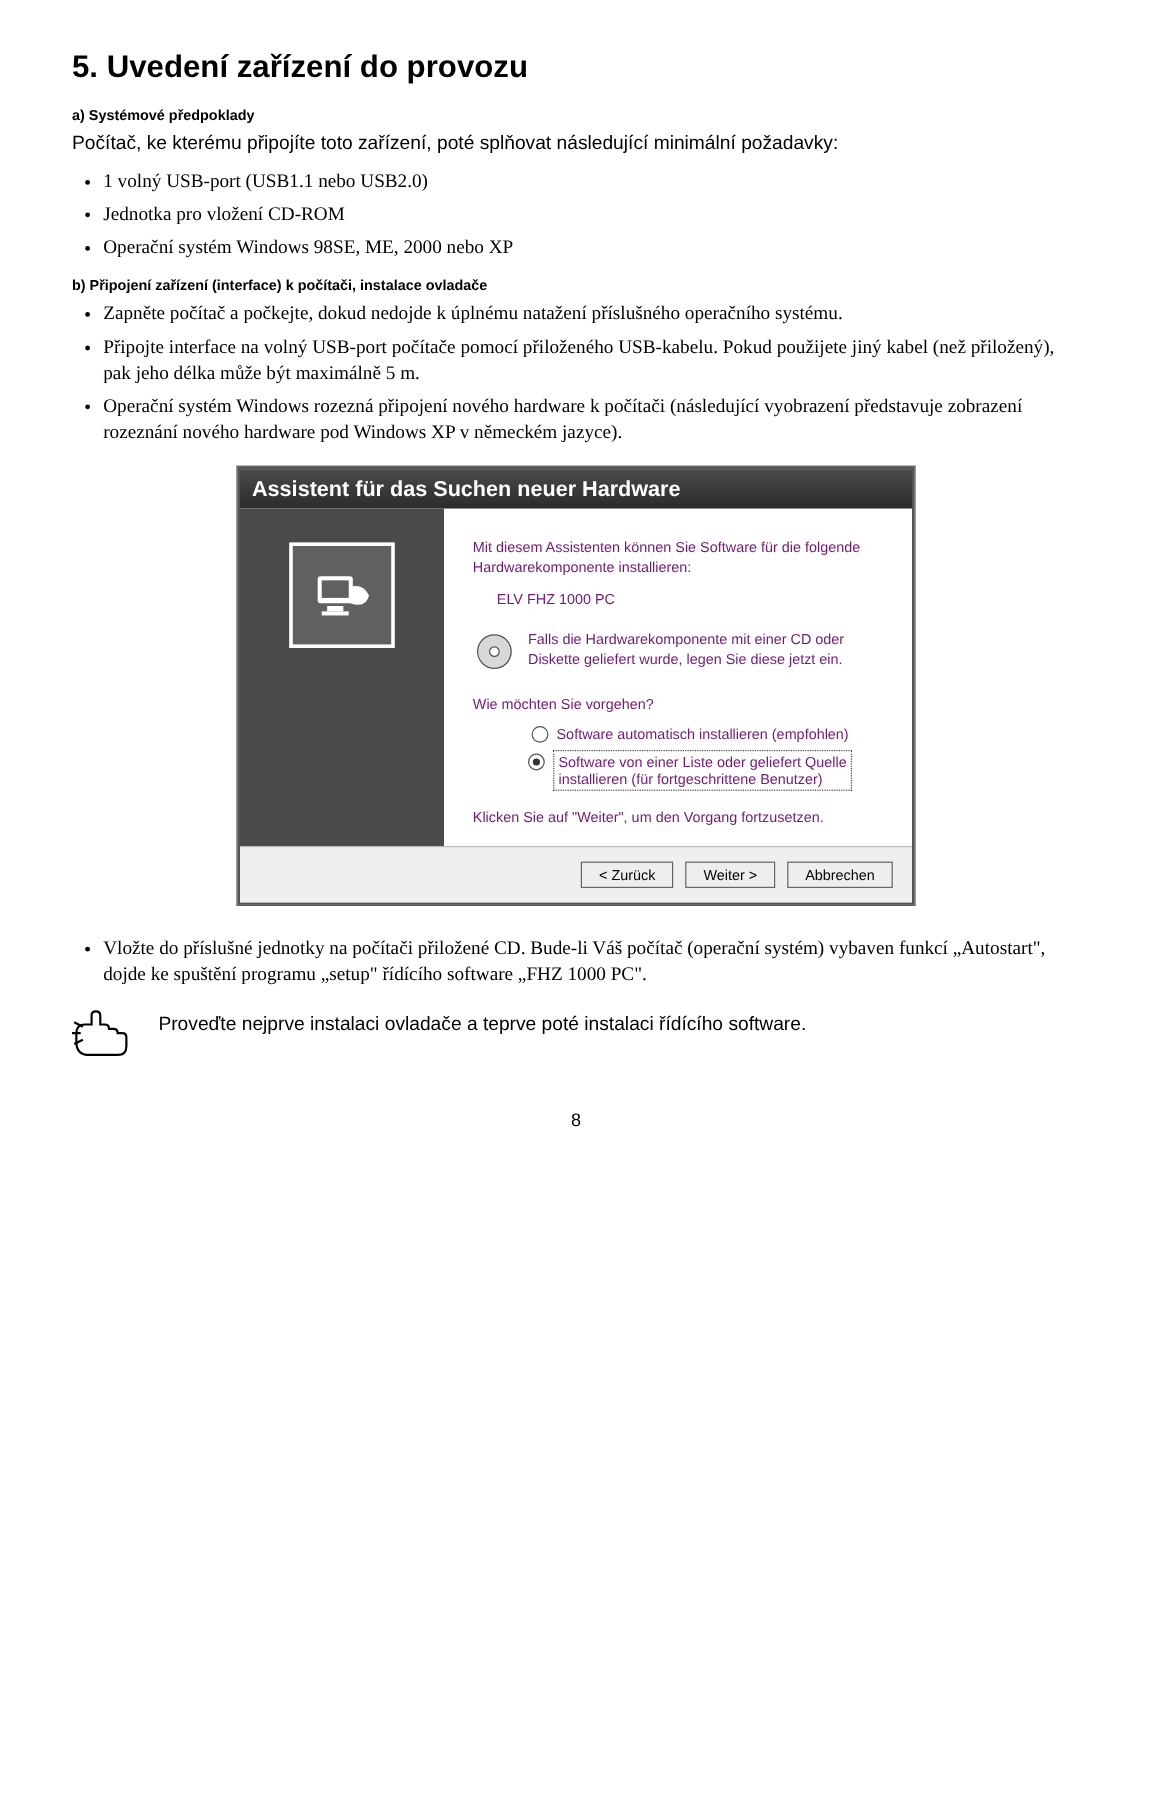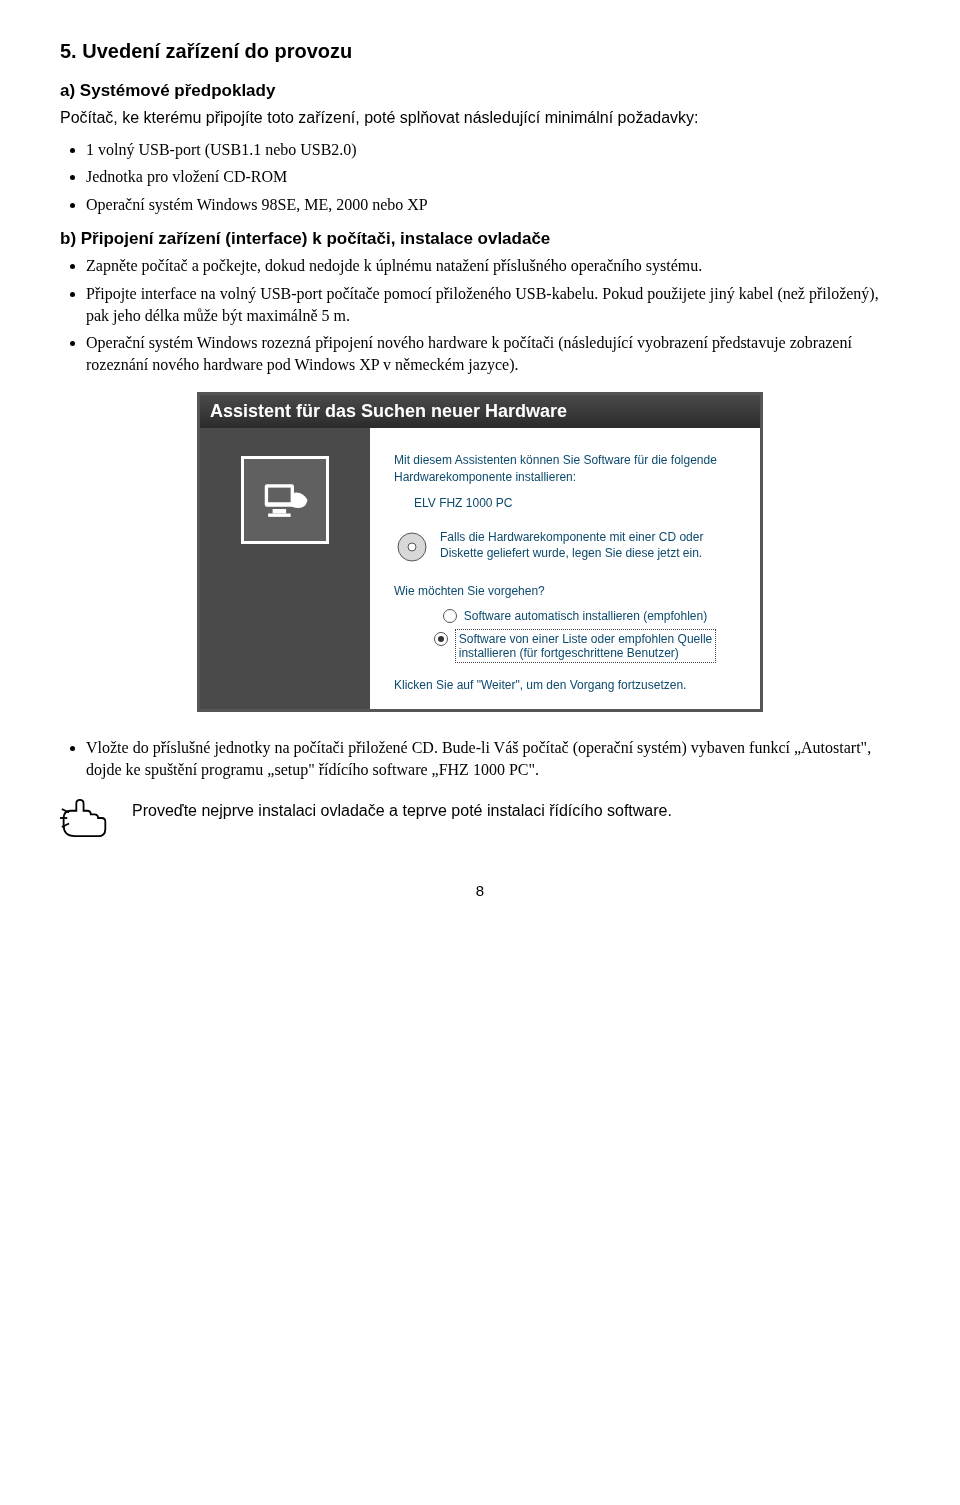--- a/index.html
+++ b/index.html
@@ -6,26 +6,26 @@
     margin: 0;
     padding: 40px 60px;
     font-family: Arial, Helvetica, sans-serif;
     font-size: 16px;
     color: #000;
     background: #fff;
     width: 960px;
     box-sizing: border-box;
   }
   h2 {
-    font-size: 20px;
+    font-size: 26px;
     font-weight: bold;
     margin: 0 0 18px 0;
   }
   h3 {
-    font-size: 17px;
+    font-size: 12px;
     font-weight: bold;
     margin: 0 0 6px 0;
   }
   p {
     margin: 4px 0 10px 0;
     line-height: 1.35;
   }
   ul {
     margin: 0 0 14px 0;
     padding-left: 26px;
@@ -74,21 +74,21 @@
     background: #606060;
     display: flex;
     align-items: center;
     justify-content: center;
   }
   .big-icon svg { fill: #fff; }
   .wizard-right {
     flex: 1;
     padding: 20px 24px 16px 24px;
     background: #fff;
-    color: #0c4a6e;
+    color: #701a75;
   }
   .device-name {
     margin: 10px 0 18px 20px;
   }
   .cd-block {
     display: flex;
     align-items: flex-start;
     gap: 10px;
     margin: 8px 0 18px 0;
   }
@@ -205,26 +205,31 @@
           <div class="cd-text">Falls die Hardwarekomponente mit einer CD oder Diskette geliefert wurde, legen Sie diese jetzt ein.</div>
         </div>
         <p>Wie möchten Sie vorgehen?</p>
         <div class="radio-row">
           <span class="radio"></span>
           <span>Software automatisch installieren (empfohlen)</span>
         </div>
         <div class="radio-row" style="align-items:flex-start;">
           <span class="radio checked" style="margin-top:3px;"></span>
           <span class="radio-opt2">
-            <span>Software von einer Liste oder empfohlen Quelle</span><br>
+            <span>Software von einer Liste oder geliefert Quelle</span><br>
             <span>installieren (für fortgeschrittene Benutzer)</span>
           </span>
         </div>
         <p class="continue">Klicken Sie auf "Weiter", um den Vorgang fortzusetzen.</p>
       </div>
+    </div>
+    <div class="wizard-buttons">
+      <button>&lt; Zurück</button>
+      <button>Weiter &gt;</button>
+      <button>Abbrechen</button>
     </div>
   </div>
 </div>
 
 <ul>
   <li>Vložte do příslušné jednotky na počítači přiložené CD. Bude-li Váš počítač (operační systém) vybaven funkcí „Autostart", dojde ke spuštění programu „setup" řídícího software „FHZ 1000 PC".</li>
 </ul>
 
 <div class="hand-block">
   <div class="hand-icon">

